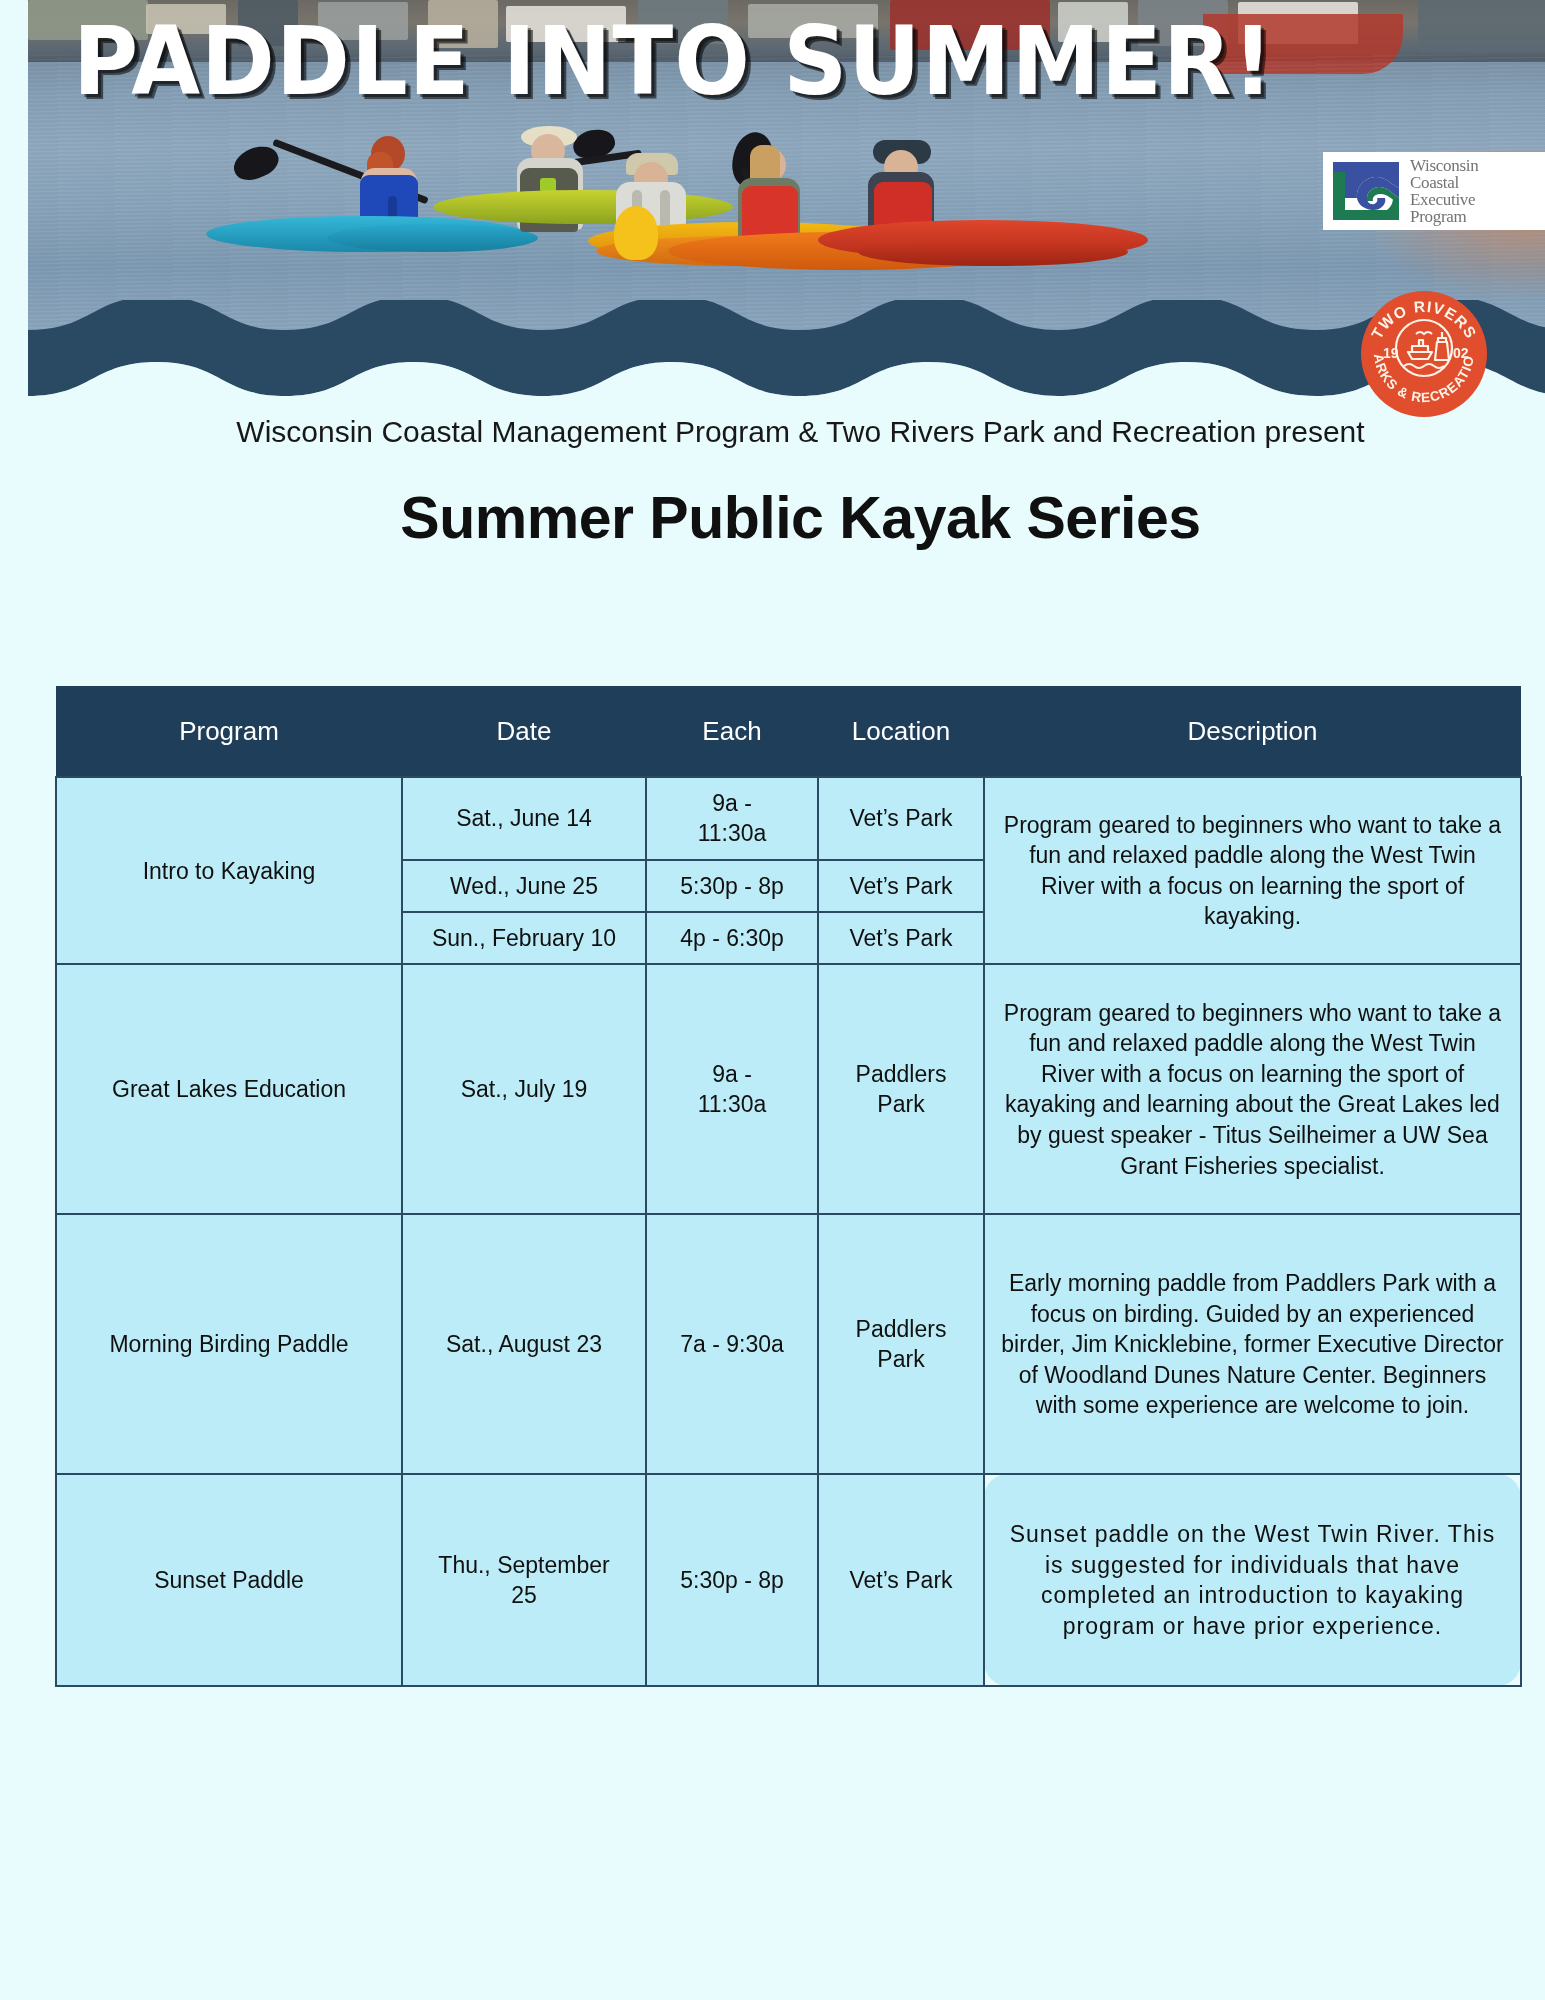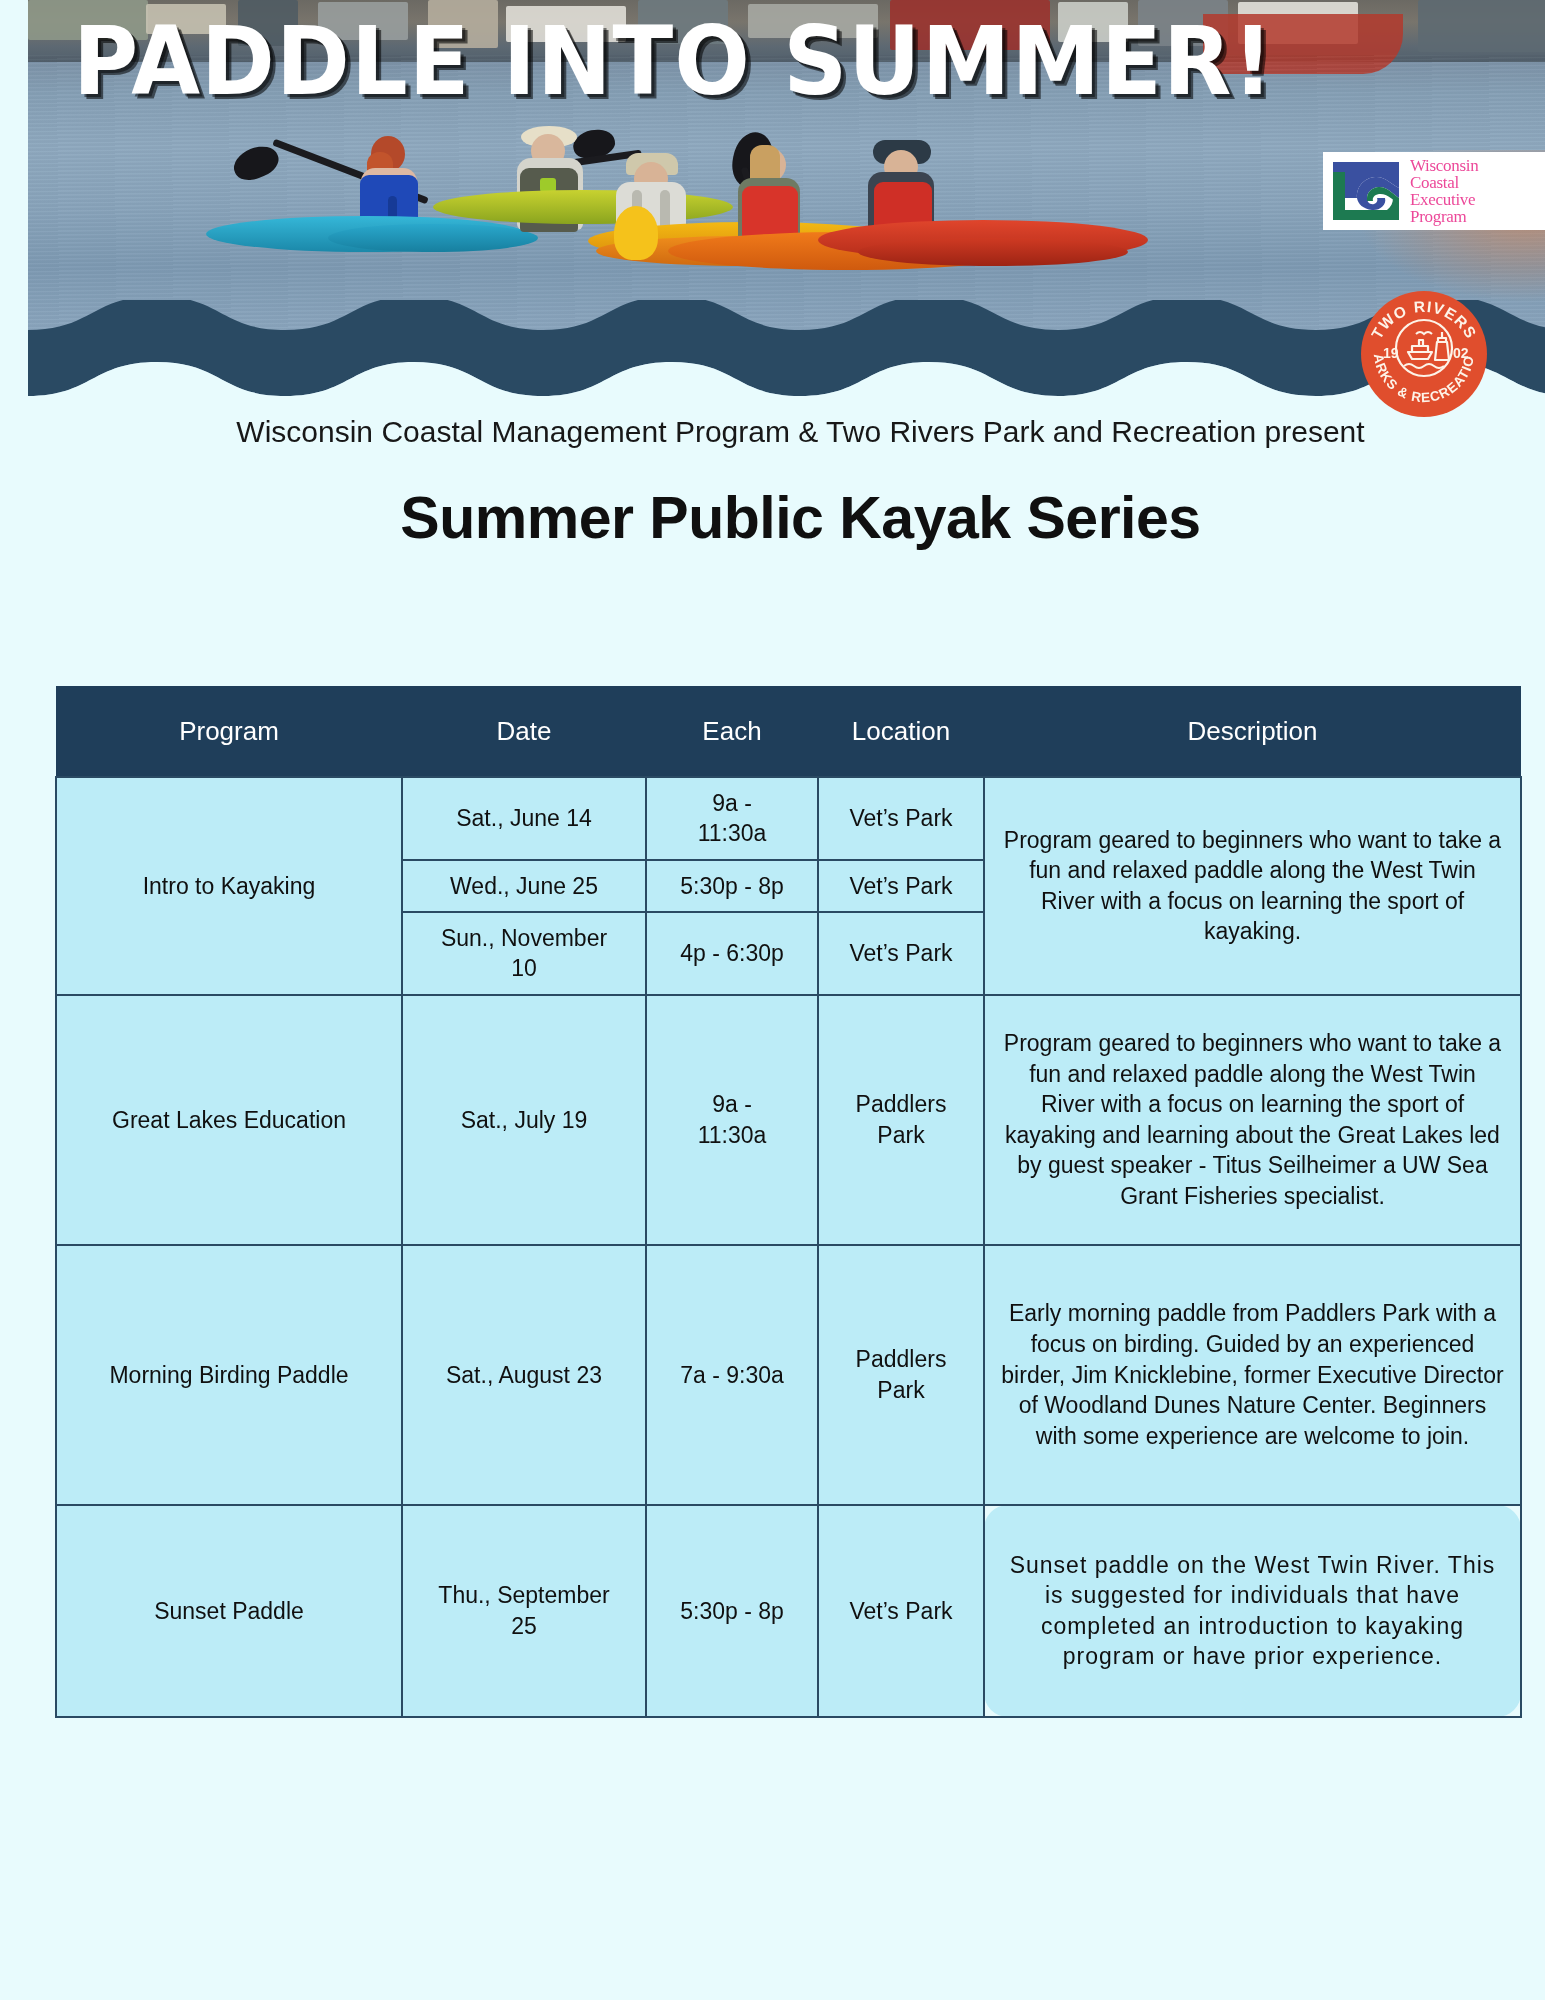--- a/index.html
+++ b/index.html
@@ -76,21 +76,21 @@
     white-space:nowrap;
   }
 
   
   .wcmp-logo{position:absolute;left:1295px;top:152px;width:222px;height:78px;
     background:#ffffff;display:flex;align-items:center;padding:4px 6px;box-sizing:border-box;}
   .wcmp-mark{width:74px;height:66px;flex:0 0 auto;}
   .wcmp-text{margin-left:7px;line-height:1.0;}
   .wcmp-text div{
     font-family:"Liberation Serif", serif;
-    color:#ec4899;font-size:17px;letter-spacing:-0.3px;
+    color:#737373;font-size:17px;letter-spacing:-0.3px;
     white-space:nowrap;
   }
   .badge{position:absolute;left:1332px;top:290px;width:128px;height:128px;}
 
   
   .present{
     position:absolute;left:0;top:415px;width:1545px;text-align:center;
     font-size:30px;color:#181818;
     font-family:"Liberation Sans", sans-serif;
   }
@@ -327,21 +327,21 @@
           <td>9a - 11:30a</td>
           <td>Vet’s Park</td>
           <td class="desc" rowspan="3">Program geared to beginners who want to take a fun and relaxed paddle along the West Twin River with a focus on learning the sport of kayaking.</td>
         </tr>
         <tr>
           <td>Wed., June 25</td>
           <td>5:30p - 8p</td>
           <td>Vet’s Park</td>
         </tr>
         <tr>
-          <td>Sun., November 10</td>
+          <td>Sun., February 10</td>
           <td>4p - 6:30p</td>
           <td>Vet’s Park</td>
         </tr>
 
         <tr style="height:250px;">
           <td class="prog">Great Lakes Education</td>
           <td>Sat., July 19</td>
           <td>9a - 11:30a</td>
           <td>Paddlers Park</td>
           <td class="desc">Program geared to beginners who want to take a fun and relaxed paddle along the West Twin River with a focus on learning the sport of kayaking and learning about the Great Lakes led by guest speaker - Titus Seilheimer a UW Sea Grant Fisheries specialist.</td>

